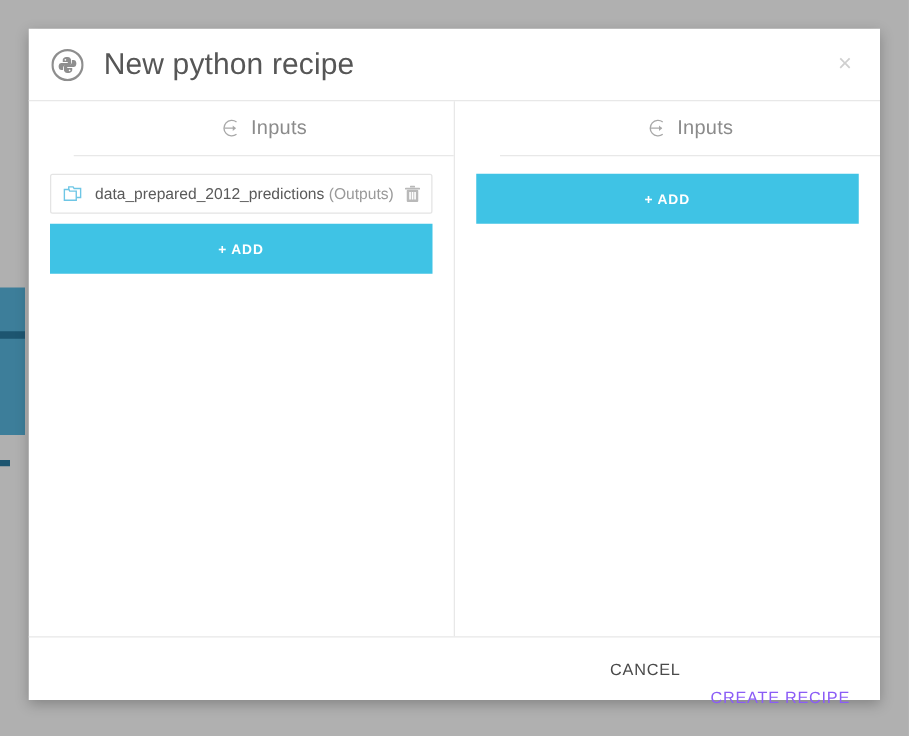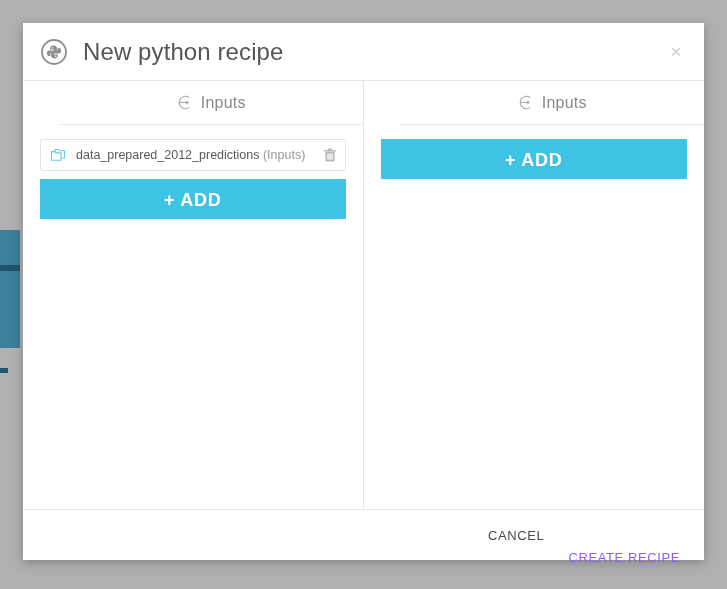--- a/index.html
+++ b/index.html
@@ -196,21 +196,21 @@
 
   
   .add-btn {
     display: block;
     width: 100%;
     height: 40px;
     line-height: 40px;
     text-align: center;
     background: #3fc3e5;
     color: #ffffff;
-    font-size: 18px;
+    font-size: 11px;
     font-weight: bold;
     letter-spacing: .7px;
     border: none;
     cursor: pointer;
     box-sizing: border-box;
     font-family: "Liberation Sans", sans-serif;
   }
 
   
   .modal-footer {
@@ -270,21 +270,21 @@
           </svg>
           <span class="panel-head-label">Inputs</span>
         </span>
       </div>
       <div class="panel-content">
         <div class="dataset-row">
           <svg class="ds-icon" viewBox="0 0 16 14">
             <path d="M5 1.5 L8.5 1.5 L9.3 2.8 L14.5 2.8 L14.5 10 L5 10 Z" fill="none" stroke="#6ec6e5" stroke-width="1.1"></path>
             <path d="M1.5 3.6 L5 3.6 L5.8 4.9 L11 4.9 L11 12.2 L1.5 12.2 Z" fill="#ffffff" stroke="#6ec6e5" stroke-width="1.1"></path>
           </svg>
-          <span class="ds-name"><span>data_prepared_2012_predictions</span><span class="ds-managed"> (Inputs)</span></span>
+          <span class="ds-name"><span>data_prepared_2012_predictions</span><span class="ds-managed"> (Outputs)</span></span>
           <svg class="ds-trash" viewBox="0 0 14 15">
             <rect x="2.4" y="3.8" width="9.2" height="9.8" rx="0.8" fill="#b9b9b9"></rect>
             <rect x="1" y="2.1" width="12" height="1.5" rx="0.5" fill="#b9b9b9"></rect>
             <rect x="5" y="0.6" width="4" height="1.4" rx="0.4" fill="#b9b9b9"></rect>
             <rect x="4.4" y="5.6" width="1.3" height="6" fill="#ffffff"></rect>
             <rect x="6.4" y="5.6" width="1.3" height="6" fill="#ffffff"></rect>
             <rect x="8.4" y="5.6" width="1.3" height="6" fill="#ffffff"></rect>
           </svg>
         </div>
         <button class="add-btn">+ ADD</button>

